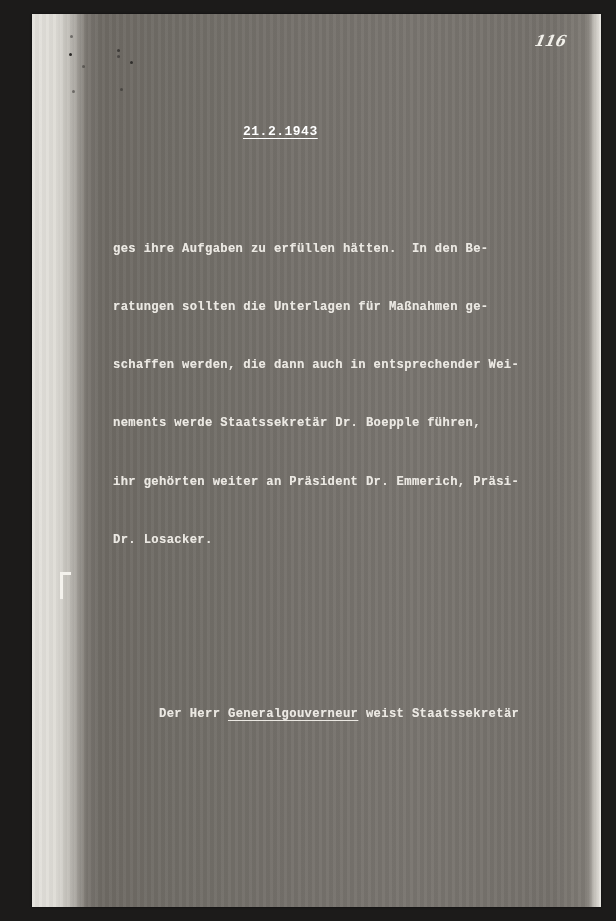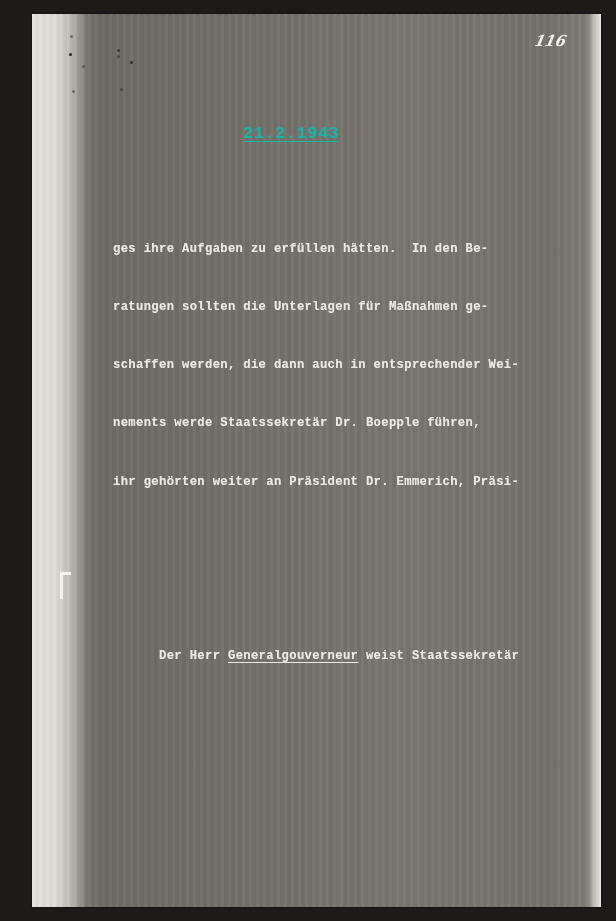--- a/index.html
+++ b/index.html
@@ -57,23 +57,23 @@
       font-weight: bold;
       font-size: 15px;
       color: #f2f0ea;
       transform: skewX(-12deg);
     }
     .date {
       position: absolute;
       left: 243px;
       top: 124px;
       font-family: "Liberation Mono", monospace;
-      font-size: 17px;
+      font-size: 13px;
       font-weight: bold;
-      color: #14b8a6;
+      color: #ffffff;
       text-decoration: underline;
       text-underline-offset: 3px;
       letter-spacing: 0.5px;
     }
     .body-text {
       position: absolute;
       left: 113px;
       top: 162px;
       width: 470px;
       font-family: "Liberation Mono", monospace;
@@ -126,20 +126,21 @@
 
   <div class="bracket"></div>
 
   <div class="body-text">
     <div class="para">
       <span class="line">ges ihre Aufgaben zu erfüllen hätten.  In den Be-</span>
       <span class="line">ratungen sollten die Unterlagen für Maßnahmen ge-</span>
       <span class="line">schaffen werden, die dann auch in entsprechender Wei-</span>
       <span class="line">nements werde Staatssekretär Dr. Boepple führen,</span>
       <span class="line">ihr gehörten weiter an Präsident Dr. Emmerich, Präsi-</span>
+      <span class="line">Dr. Losacker.</span>
     </div>
 
     <div class="para">
       <span class="line"><span>      </span><span>Der Herr </span><span class="u">Generalgouverneur</span><span> weist Staatssekretär</span></span>
       
       
       
       
       
       

